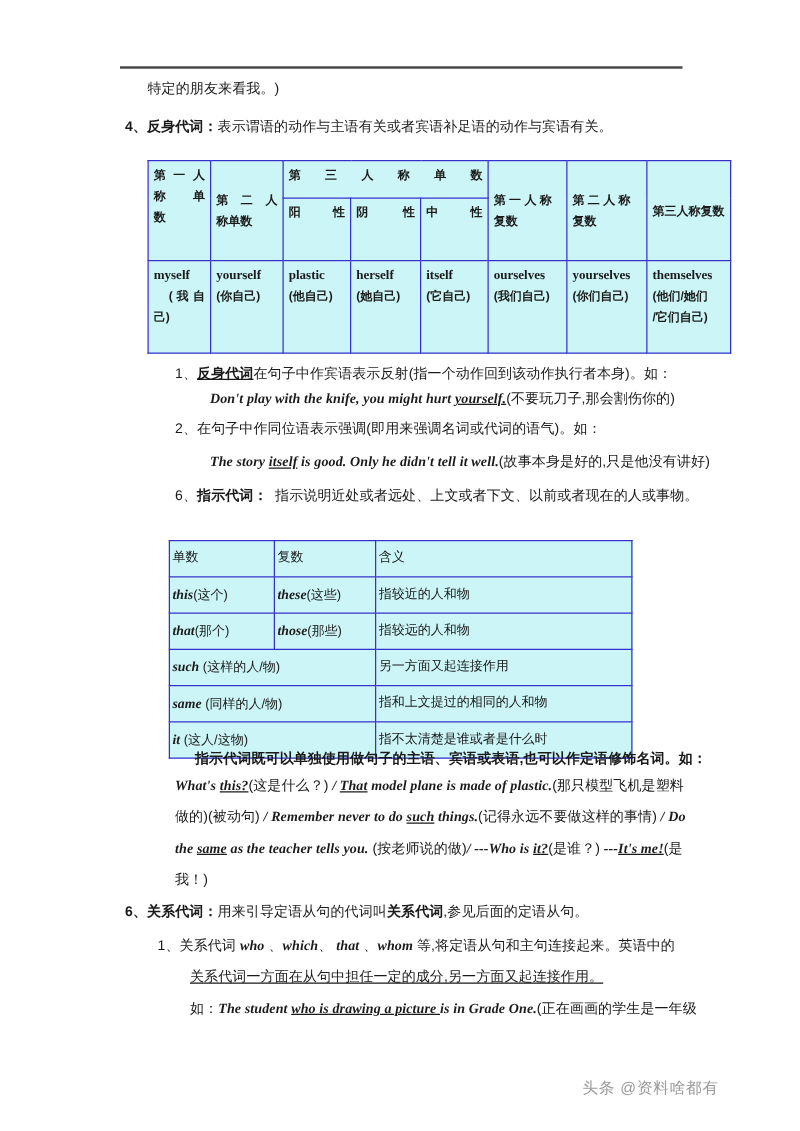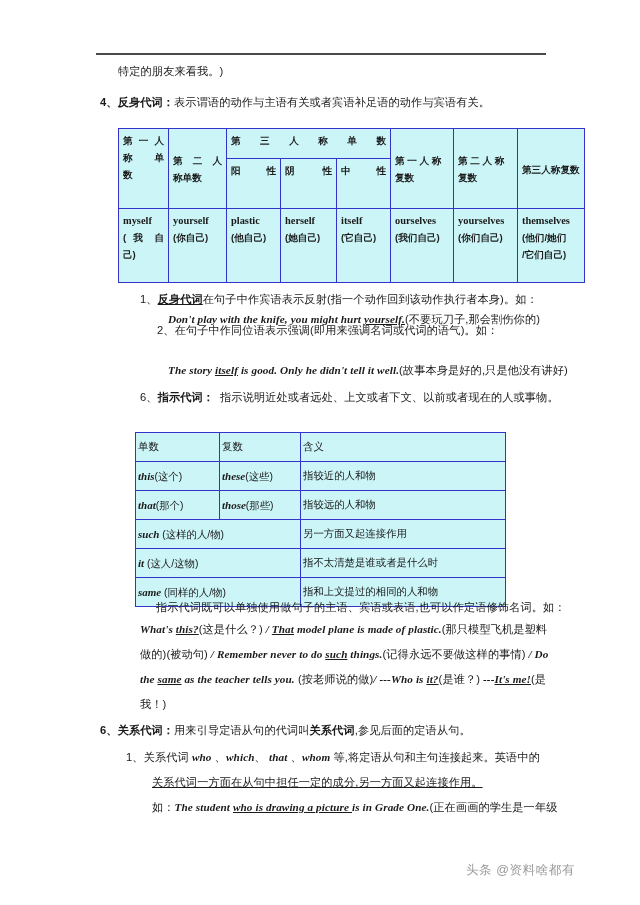--- a/index.html
+++ b/index.html
@@ -87,20 +87,21 @@
   }
   #pronoun-table td.word .zh {
     font-family: "Liberation Sans","DejaVu Sans",sans-serif;
     font-weight: bold;
     font-size: 9.6px;
   }
   #pronoun-table td.word .zh-just {
     display: block;
     text-align: justify;
     text-align-last: justify;
+    margin-left: 12px;
   }
   .r3hdr { font-size: 9.6px; }
 
   
   #demo-table {
     left: 135px;
     top: 432px;
     width: 370px;
     border: 1px solid #3333cc;
   }
@@ -221,21 +222,21 @@
   </tbody>
     </table>
 
   <div class="tl" style="left:140px; top:292px;">
     <span class="cn">1、</span><span class="cn b u">反身代词</span><span class="cn">在句子中作宾语表示反射(指一个动作回到该动作执行者本身)。如：</span>
   </div>
   <div class="tl" style="left:168px; top:312px;">
     <span class="ex">Don't play with the knife, you might hurt </span><span class="ex u">yourself.</span><span class="cn">(不要玩刀子,那会割伤你的)</span>
   </div>
 
-  <div class="tl" style="left:140px; top:323px;margin-left:17px;">
+  <div class="tl" style="left:140px; top:336px;">
     <span class="cn">2、</span><span class="cn">在句子中作同位语表示强调(即用来强调名词或代词的语气)。如：</span>
   </div>
   <div class="tl" style="left:168px; top:363px;">
     <span class="ex">The story </span><span class="ex u">itself</span><span class="ex"> is good. Only he didn't tell it well.</span><span class="cn">(故事本身是好的,只是他没有讲好)</span>
   </div>
 
   <div class="tl" style="left:140px; top:390px;">
     <span class="cn">6、</span><span class="cn b">指示代词：</span><span class="cn" style="padding-left:6px">指示说明近处或者远处、上文或者下文、以前或者现在的人或事物。</span>
   </div>
 
@@ -259,31 +260,31 @@
     <tr>
       <td><span class="w">that</span><span>(那个)</span></td>
       <td><span class="w">those</span><span>(那些)</span></td>
       <td>指较远的人和物</td>
     </tr>
     <tr>
       <td colspan="2"><span class="w">such</span><span> (这样的人/物)</span></td>
       <td>另一方面又起连接作用</td>
     </tr>
     <tr>
+      <td colspan="2"><span class="w">same</span><span> (同样的人/物)</span></td>
+      <td>指和上文提过的相同的人和物</td>
+    </tr>
+    <tr>
       <td colspan="2"><span class="w">it</span><span> (这人/这物)</span></td>
       <td>指不太清楚是谁或者是什么时</td>
     </tr>
-    <tr>
-      <td colspan="2"><span class="w">same</span><span> (同样的人/物)</span></td>
-      <td>指和上文提过的相同的人和物</td>
-    </tr>
   </tbody>
     </table>
 
-  <div class="tl cn" style="left:156px; top:600px;">指示代词既可以单独使用做句子的主语、宾语或表语,也可以作定语修饰名词。如：</div>
+  <div class="tl cn" style="left:156px; top:600px;font-weight:bold;">指示代词既可以单独使用做句子的主语、宾语或表语,也可以作定语修饰名词。如：</div>
 
   <div class="tl" style="left:140px; top:622px;">
     <span class="ex">What's </span><span class="ex u">this?</span><span class="cn">(这是什么？)</span><span class="ex"> / </span><span class="ex u">That</span><span class="ex"> model plane is made of plastic.</span><span class="cn">(那只模型飞机是塑料</span>
   </div>
 
   <div class="tl" style="left:140px; top:647px;">
     <span class="cn">做的)(被动句)</span><span class="ex"> / Remember never to do </span><span class="ex u">such</span><span class="ex"> things.</span><span class="cn">(记得永远不要做这样的事情)</span><span class="ex"> / Do</span>
   </div>
 
   <div class="tl" style="left:140px; top:672px;">

